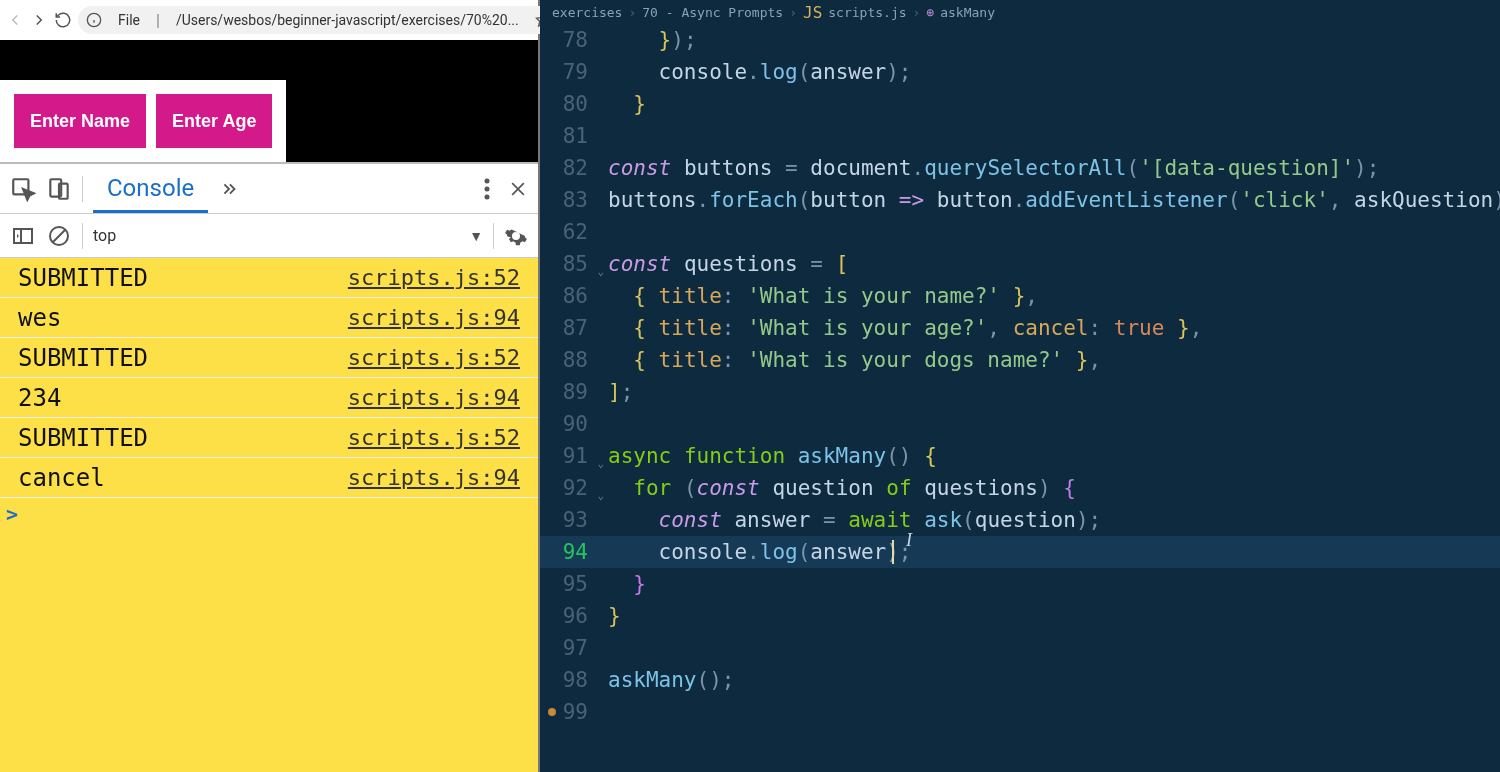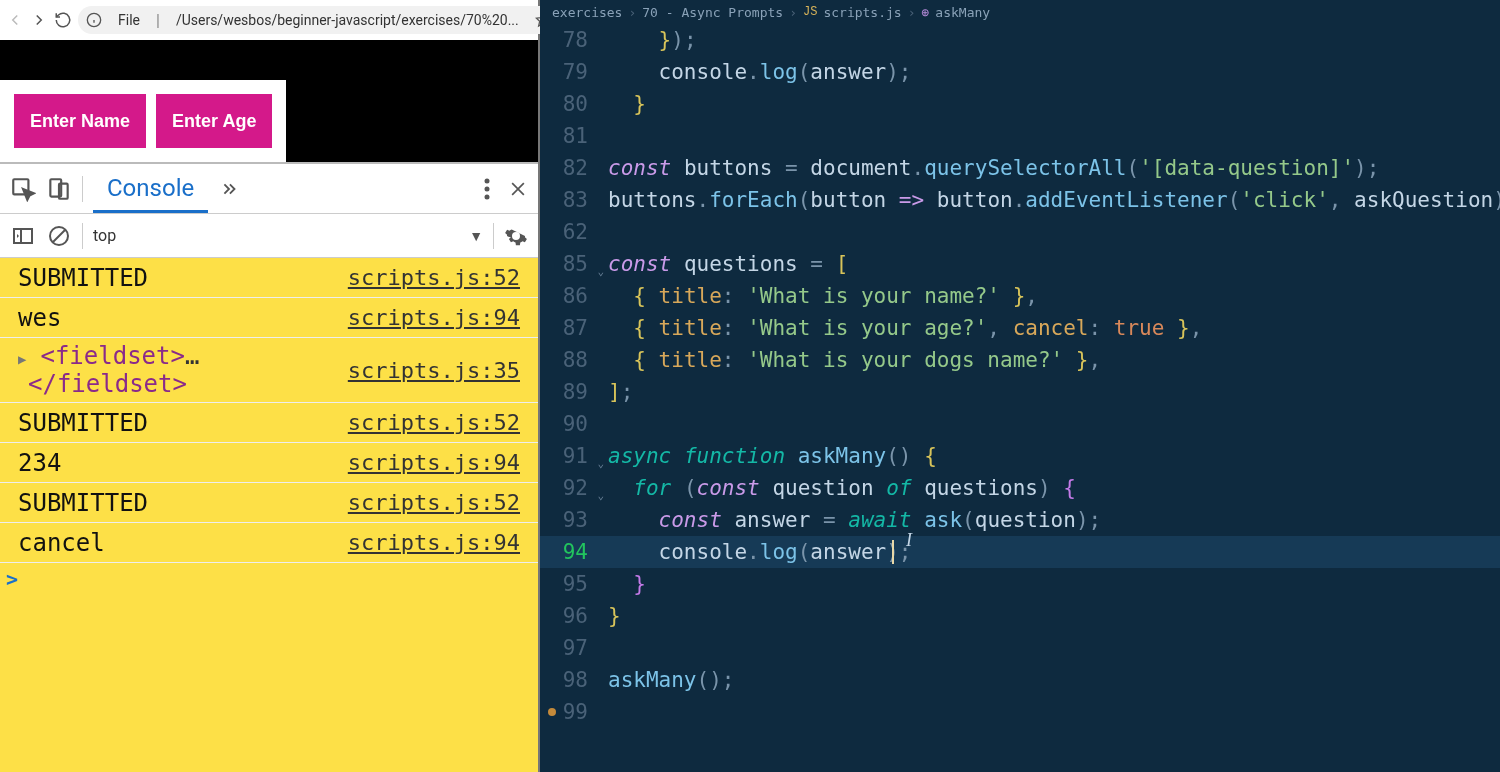--- a/index.html
+++ b/index.html
@@ -46,37 +46,37 @@
   .log-src { color: #333; text-decoration: underline; font-size: 22px; }
   .log-element { color: #8a2a8a; padding-left: 10px; }
   .log-tri { color: #777; font-size: 14px; margin-right: 4px; }
   .prompt-row { display: flex; align-items: center; padding: 4px 6px; color: #1a6fc9; font-family: Menlo, monospace; font-size: 20px; }
   
   
   .editor-panel { flex: 1; height: 100%; background: #0e2a3f; display: flex; flex-direction: column; color: #c4d6e6; font-family: Menlo, Consolas, monospace; }
   .breadcrumb { height: 24px; display: flex; align-items: center; padding: 0 12px; font-size: 13px; color: #6a8299; gap: 6px; background: #0e2a3f; }
   .bc-sep { color: #4a6278; }
   .bc-item { color: #8aa2b8; }
-  .bc-icon { color: #d8b45a; font-size: 12px; font-family: Liberation Mono, monospace; }
+  .bc-icon { color: #d8b45a; font-size: 16px; }
   .bc-fn { color: #8aa2b8; }
   
   .code-area { flex: 1; overflow: auto; font-size: 21px; line-height: 32px; }
   .code-line { display: flex; min-height: 32px; }
   .gutter { width: 60px; text-align: right; padding-right: 12px; color: #4a6278; user-select: none; position: relative; flex-shrink: 0; }
   .gutter .fold { position: absolute; right: -4px; top: 8px; font-size: 11px; color: #6a8299; }
   .gutter .dirty { position: absolute; left: 8px; top: 12px; width: 8px; height: 8px; border-radius: 50%; background: #c48a3a; }
   .code-content { white-space: pre; padding-left: 8px; flex: 1; }
   .code-line.hl { background: #163a56; }
   .code-line.hl .gutter { color: #22c55e; }
   .cursor-line { position: relative; }
   .cursor-line::after { content: ''; position: absolute; width: 2px; height: 24px; background: #e8d8a8; left: 292px; top: 4px; }
   .text-cursor-i { position: absolute; color: #c4d6e6; font-style: italic; font-family: serif; left: 306px; top: -12px; font-size: 18px; }
   
   .kw { color: #c99ae8; font-style: italic; }
-  .kw2 { color: #14b8a6; font-style: italic; }
+  .kw2 { color: #84cc16; }
   .fn { color: #7cc3e8; }
   .ident { color: #c4d6e6; }
   .punc { color: #7a94aa; }
   .brace { color: #d8c45a; }
   .brace2 { color: #c47ae8; }
   .str { color: #95c98a; }
   .prop { color: #d8a85a; }
   .bool { color: #d8885a; }
   .arrow { color: #c99ae8; }
   
@@ -192,24 +192,20 @@
     </div>
     <div class="console-body" id="console-body">
 
     <div class="log-row">
           <div class="log-msg">SUBMITTED</div>
           <div class="log-src">scripts.js:52</div>
         </div>
         <div class="log-row">
           <div class="log-msg">wes</div>
           <div class="log-src">scripts.js:94</div>
-        </div>
-        <div class="log-row">
-          <div class="log-msg"><span class="log-tri">▶</span><span class="log-element">&lt;fieldset&gt;</span><span style="color: rgb(51, 51, 51);">…</span><span class="log-element">&lt;/fieldset&gt;</span></div>
-          <div class="log-src">scripts.js:35</div>
         </div>
         <div class="log-row">
           <div class="log-msg">SUBMITTED</div>
           <div class="log-src">scripts.js:52</div>
         </div>
         <div class="log-row">
           <div class="log-msg">234</div>
           <div class="log-src">scripts.js:94</div>
         </div>
         <div class="log-row">

